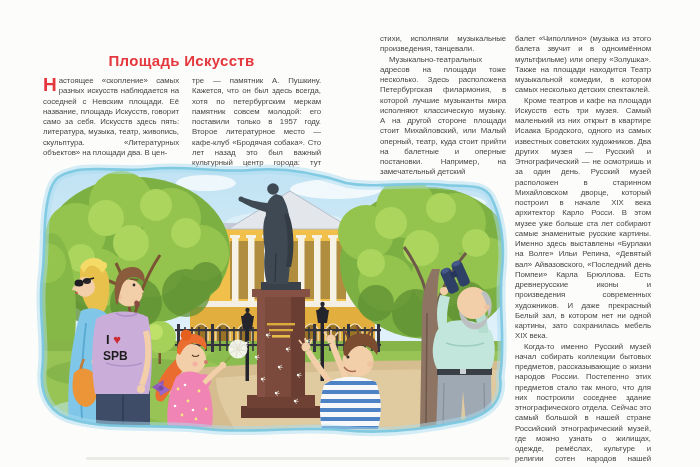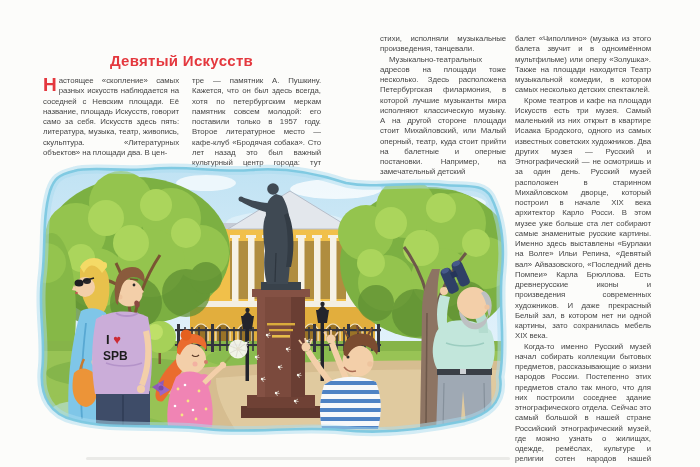--- a/index.html
+++ b/index.html
@@ -33,21 +33,21 @@
   .page-shadow{
     position:absolute; left:86px; top:457px; width:424px; height:3px;
     background:#e3e3de; opacity:.7; border-radius:2px;
   }
 </style>
 </head>
 <body>
 
 <div id="page">
 
-  <h1 class="title">Девятый Искусств</h1>
+  <h1 class="title">Площадь Искусств</h1>
 
   <div id="col1" class="col">
     <p><span class="dropcap">Н</span><span>астоящее «скопление» самых разных искусств наблюдается на соседней с Невским площади. Её название, площадь Искусств, говорит само за себя. Искусств здесь пять: литература, музыка, театр, живопись, скульптура. «Литературных объектов» на площади два. В цен-</span></p>
   </div>
 
   <div id="col2" class="col">
     <p>тре — памятник А. Пушкину. Кажется, что он был здесь всегда, хотя по петербургским меркам памятник совсем молодой: его поставили только в 1957 году. Второе литературное место — кафе-клуб «Бродячая собака». Сто лет назад это был важный культурный центр города: тут читали</p>
   </div>
 
   <div id="col3" class="col">

